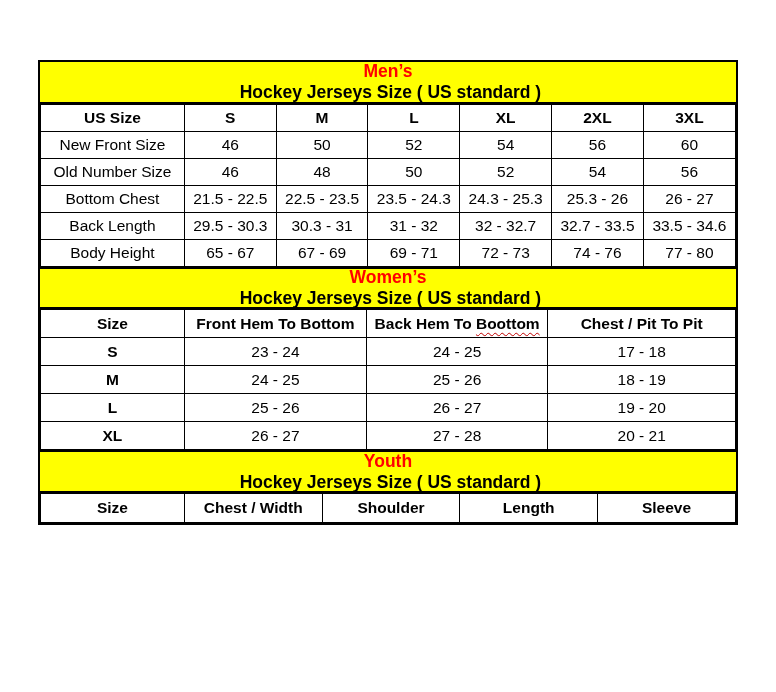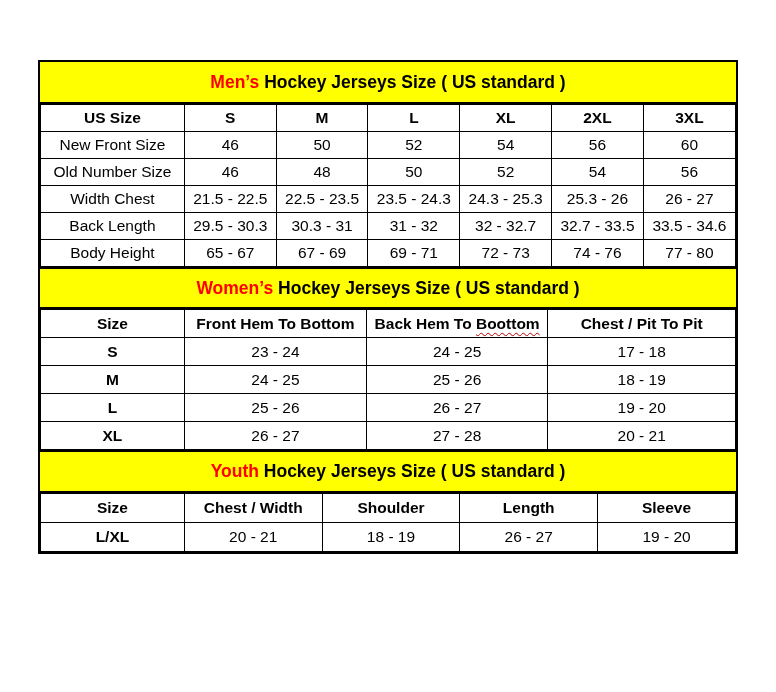--- a/index.html
+++ b/index.html
@@ -30,20 +30,21 @@
   .band {
     height: 42px;
     display: flex;
     align-items: center;
     justify-content: center;
     background: #FFFF00;
     font-weight: bold;
     font-size: 17.5px;
     border-bottom: 2px solid #000000;
     white-space: pre;
+    flex-direction: column;
   }
   section + section .band { border-top: 2px solid #000000; }
   .band .accent { color: #FF0000; }
   .youth-sec .band { height: 43px; }
   table {
     width: 100%;
     border-collapse: collapse;
     table-layout: fixed;
   }
   th, td {
@@ -114,21 +115,21 @@
             <tr>
               <th>Old Number Size</th>
               <td>46</td>
               <td>48</td>
               <td>50</td>
               <td>52</td>
               <td>54</td>
               <td>56</td>
             </tr>
             <tr>
-              <th>Width Chest</th>
+              <th>Bottom Chest</th>
               <td>21.5 - 22.5</td>
               <td>22.5 - 23.5</td>
               <td>23.5 - 24.3</td>
               <td>24.3 - 25.3</td>
               <td>25.3 - 26</td>
               <td>26 - 27</td>
             </tr>
             <tr>
               <th>Back Length</th>
               <td>29.5 - 30.3</td>
@@ -214,25 +215,18 @@
         <thead>
           <tr>
             <th><span>Size</span></th>
             <th><span>Chest / Width</span></th>
             <th><span>Shoulder</span></th>
             <th><span>Length</span></th>
             <th><span>Sleeve</span></th>
           </tr>
         </thead>
         <tbody>
-            <tr>
-              <th>L/XL</th>
-              <td>20 - 21</td>
-              <td>18 - 19</td>
-              <td>26 - 27</td>
-              <td>19 - 20</td>
-            </tr>
           </tbody>
       </table>
     </section>
 
   </div>
 </div>
 
 </body></html>

